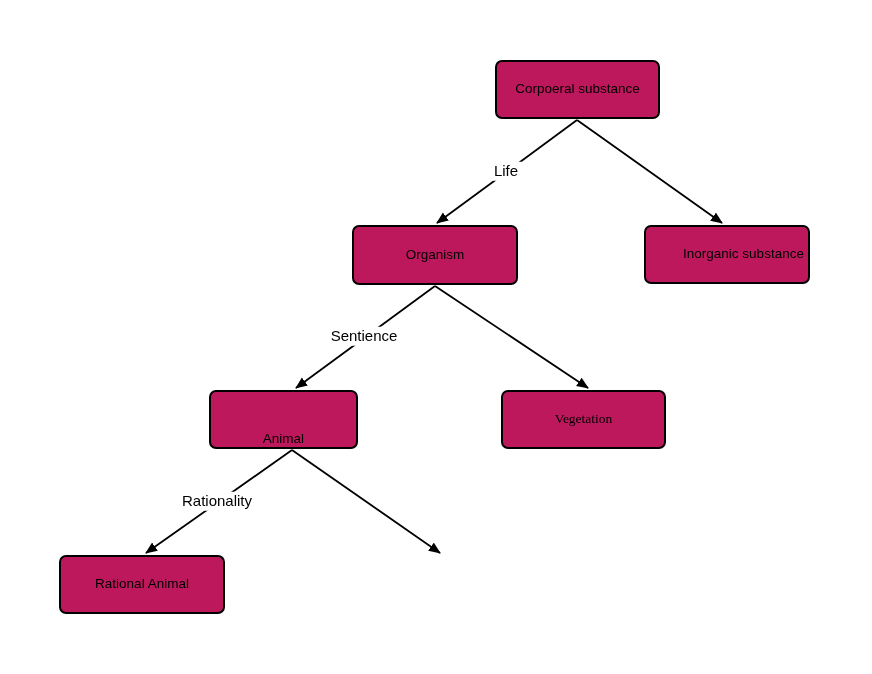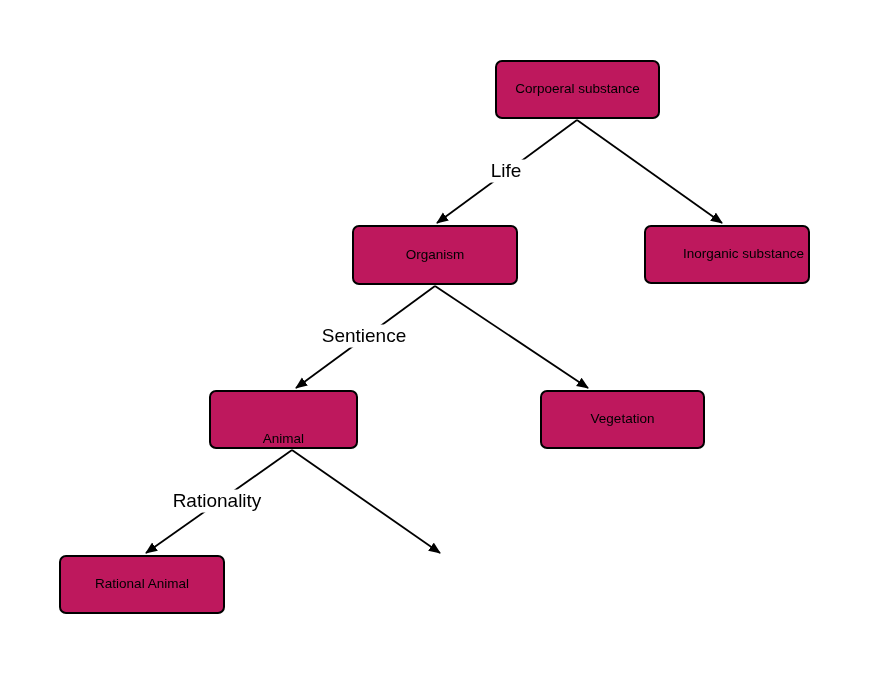--- a/index.html
+++ b/index.html
@@ -37,21 +37,21 @@
   .node-label {
     font-size: 13.5px;
     line-height: 1.2;
     color: #000000;
   }
   .edge-label {
     position: absolute;
     transform: translate(-50%, -50%);
     background: #ffffff;
     padding: 1px 4px;
-    font-size: 19px;
+    font-size: 15px;
     line-height: 1.1;
     color: #000000;
     white-space: nowrap;
   }
 </style>
 </head>
 <body>
 
 <div class="canvas">
 
@@ -82,21 +82,21 @@
   </div>
 
   <div class="node" style="left:644px; top:225px; width:166px; height:59px;padding-left:33px;">
     <span class="node-label">Inorganic substance</span>
   </div>
 
   <div class="node" style="left:209px; top:390px; width:149px; height:59px;align-items:flex-end;">
     <span class="node-label">Animal</span>
   </div>
 
-  <div class="node" style="left:540px; top:390px; width:165px; height:59px;">
+  <div class="node" style="left:501px; top:390px; width:165px; height:59px;font-family:Liberation Serif, serif;">
     <span class="node-label">Vegetation</span>
   </div>
 
   <div class="node" style="left:59px; top:555px; width:166px; height:59px;">
     <span class="node-label">Rational Animal</span>
   </div>
 
 
 </div>
 

